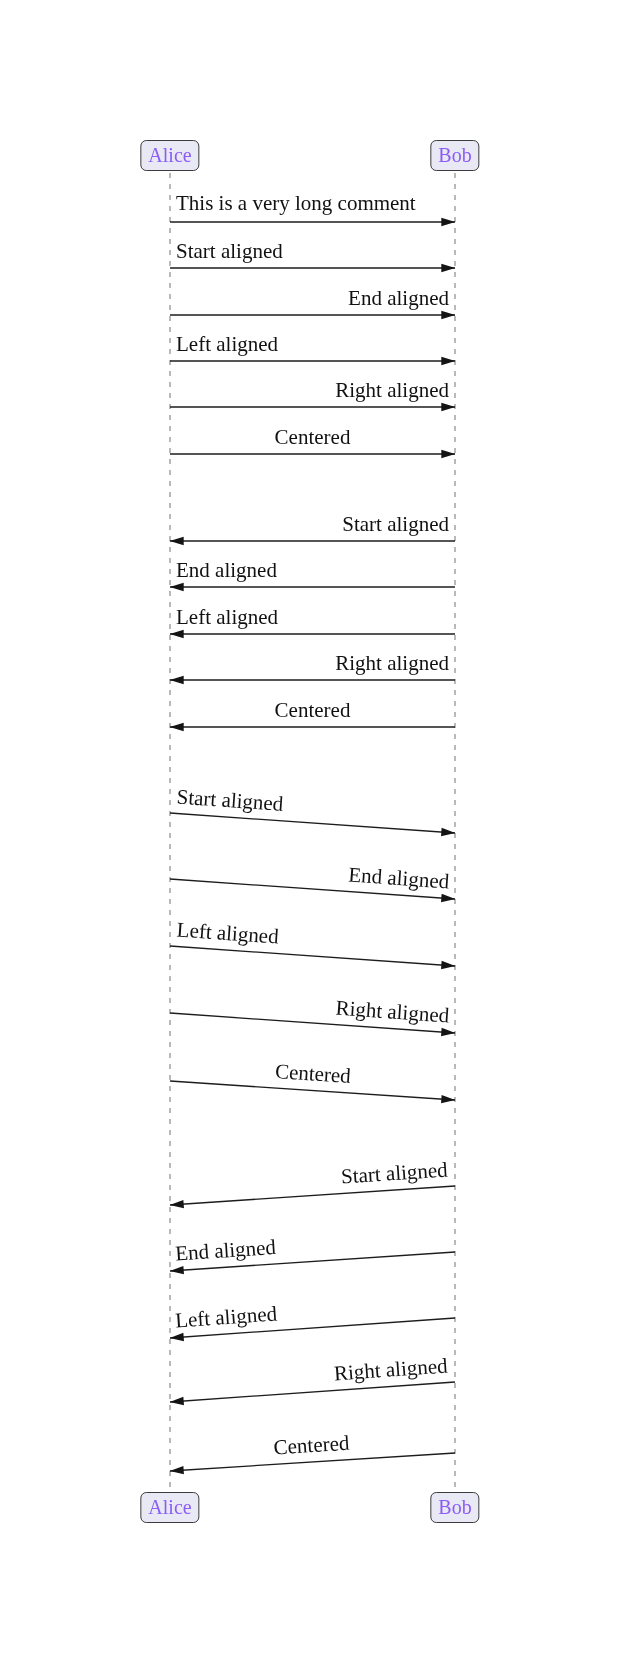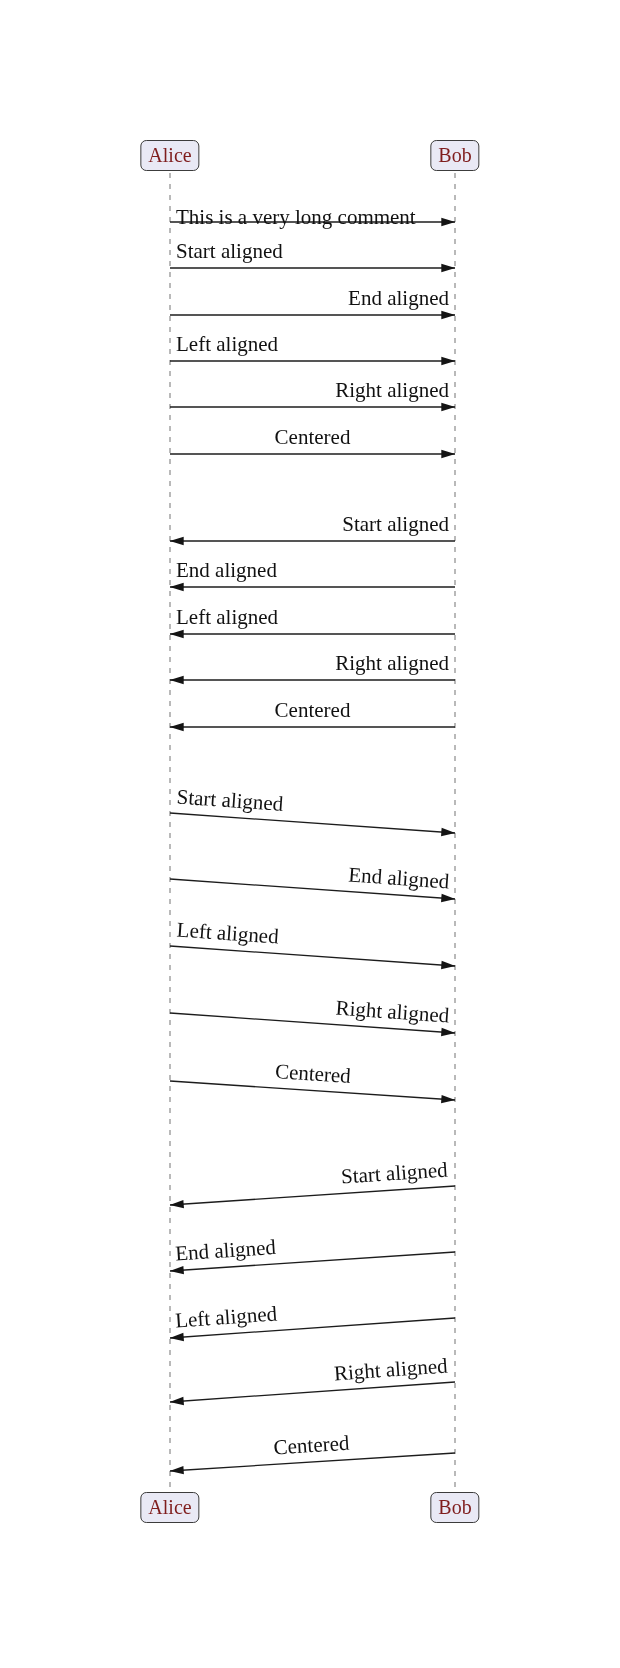--- a/index.html
+++ b/index.html
@@ -13,21 +13,21 @@
   #diagram-svg{position:absolute;left:0;top:0;width:620px;height:1668px;}
   .actor{
     position:absolute;
     transform:translateX(-50%);
     background:#e9e9f5;
     border:1.5px solid #3c3c3c;
     border-radius:6px;
     padding:1px 7px 2px 7px;
     font-size:20px;
     line-height:26px;
-    color:#7f1d1d;
+    color:#8b5cf6;
     white-space:nowrap;
   }
   .msg-label{
     position:absolute;
     left:170px;
     width:285px;
     height:24px;
     line-height:24px;
     padding:0 6px;
     box-sizing:border-box;
@@ -74,21 +74,21 @@
       <line x1="455" y1="1382" x2="170" y2="1402" stroke="#1c1c1c" stroke-width="1.3" marker-end="url(#ah)"></line>
       <line x1="455" y1="1453" x2="170" y2="1471" stroke="#1c1c1c" stroke-width="1.3" marker-end="url(#ah)"></line>
     </svg>
 
   <div class="actor" id="actor-top-0" style="top: 140px; left: 170px;">Alice</div>
   <div class="actor" id="actor-top-1" style="top: 140px; left: 455px;">Bob</div>
   <div class="actor" id="actor-bottom-0" style="top: 1492px; left: 170px;">Alice</div>
   <div class="actor" id="actor-bottom-1" style="top: 1492px; left: 455px;">Bob</div>
 
   <div id="labels">
-      <div class="msg-label align-left" style="top: 205px;">This is a very long comment</div>
+      <div class="msg-label align-left" style="top: 191px;">This is a very long comment</div>
       <div class="msg-label align-left" style="top: 239px;">Start aligned</div>
       <div class="msg-label align-right" style="top: 286px;">End aligned</div>
       <div class="msg-label align-left" style="top: 332px;">Left aligned</div>
       <div class="msg-label align-right" style="top: 378px;">Right aligned</div>
       <div class="msg-label align-center" style="top: 425px;">Centered</div>
       <div class="msg-label align-right" style="top: 512px;">Start aligned</div>
       <div class="msg-label align-left" style="top: 558px;">End aligned</div>
       <div class="msg-label align-left" style="top: 605px;">Left aligned</div>
       <div class="msg-label align-right" style="top: 651px;">Right aligned</div>
       <div class="msg-label align-center" style="top: 698px;">Centered</div>

